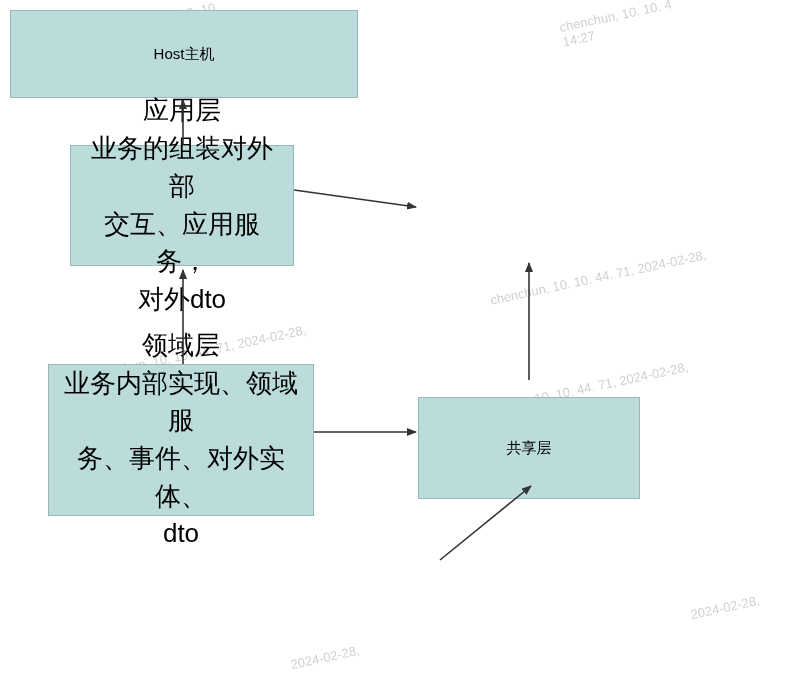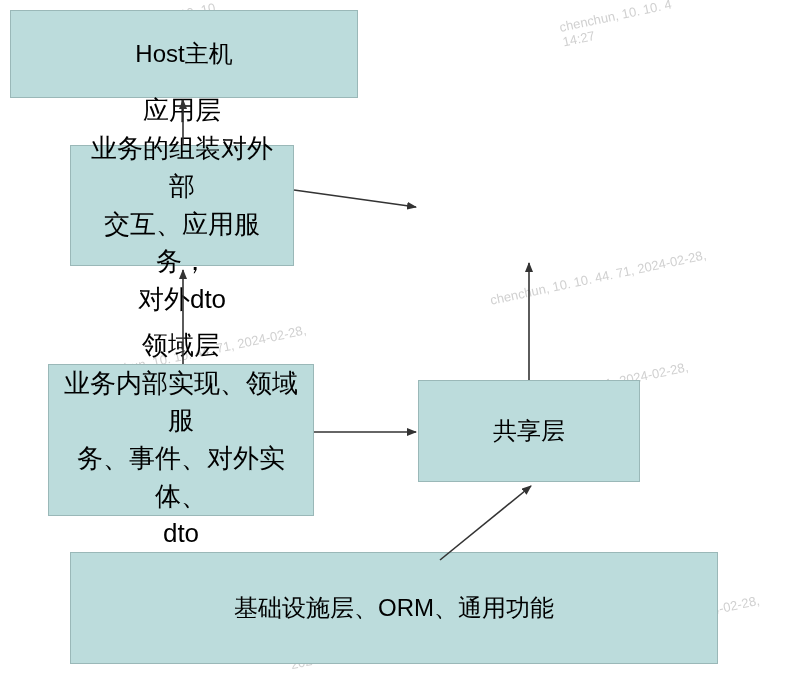--- a/index.html
+++ b/index.html
@@ -27,21 +27,21 @@
     justify-content: center;
     text-align: center;
     color: #000000;
     font-size: 26px;
     line-height: 1.45;
     padding: 4px 8px;
     white-space: pre-line;
     z-index: 2;
   }
   .node.big {
-    font-size: 24px;
+    font-size: 15px;
   }
   svg.arrows {
     position: absolute;
     left: 0;
     top: 0;
     width: 812px;
     height: 680px;
     z-index: 3;
     pointer-events: none;
   }
@@ -76,23 +76,22 @@
 业务的组装对外部
 交互、应用服务，
 对外dto</div>
 
 
   <div class="node" style="left:48px; top:364px; width:266px; height:152px;">领域层
 业务内部实现、领域服
 务、事件、对外实体、
 dto</div>
 
-  <div class="node big" style="left:418px; top:380px; width:222px; height:102px;">共享层</div>
+  <div class="node big" style="left:418px; top:397px; width:222px; height:102px;">共享层</div>
 
-  <div class="node big" style="left:70px; top:552px; width:648px; height:112px;">基础设施层、ORM、通用功能</div>
 
   <svg class="arrows">
     <defs>
       <marker id="ah" markerWidth="10" markerHeight="8" refX="9" refY="4" orient="auto" markerUnits="userSpaceOnUse">
         <path d="M0,0 L10,4 L0,8 z" fill="#333333"></path>
       </marker>
     </defs>
     <line x1="183" y1="145" x2="183" y2="100" stroke="#333333" stroke-width="1.6" marker-end="url(#ah)"></line>
     <line x1="294" y1="190" x2="416" y2="207" stroke="#333333" stroke-width="1.6" marker-end="url(#ah)"></line>
     <line x1="183" y1="364" x2="183" y2="270" stroke="#333333" stroke-width="1.6" marker-end="url(#ah)"></line>

